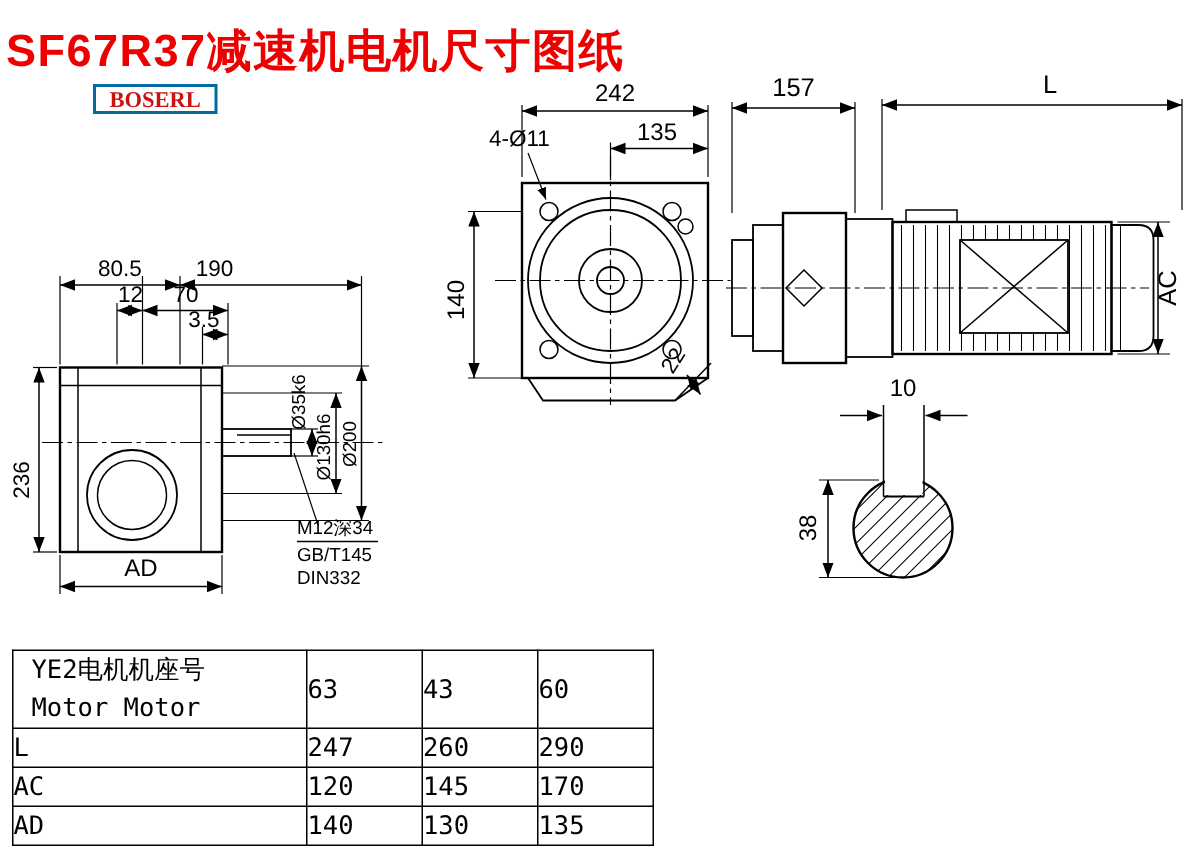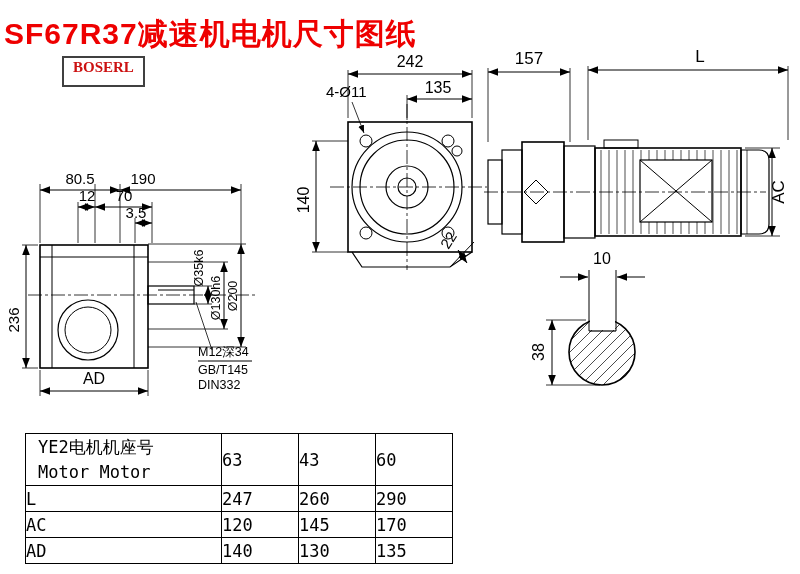--- a/index.html
+++ b/index.html
@@ -8,40 +8,40 @@
     width:800px; height:574px; position:relative; overflow:hidden;
     font-family:"Liberation Sans", sans-serif; color:#000;
   }
   .title {
     position:absolute; left:4px; top:0px;
     font-size:30px; font-weight:bold; color:#ee0000;
     letter-spacing:1px; white-space:nowrap;margin-top:14px;
   }
   .logo {
     position:absolute; left:62px; top:56px;
-    border:2px solid #404040; background:#fff;
-    padding:0 9px; height:31px; line-height:19px;
+    border:2px solid #0369a1; background:#fff;
+    padding:0 9px; height:20px; line-height:19px;
     font-family:"Liberation Serif", serif;
     font-weight:bold; font-size:15px; color:#cc1111;
   }
   svg.draw { position:absolute; left:0; top:0; }
   svg text { font-family:"Liberation Sans", sans-serif; fill:#000; }
   .t15 { font-size:15px; }
   .t16 { font-size:16px; }
   .t17 { font-size:17px; }
   .t12 { font-size:12.5px; }
   .oln  { fill:none; stroke:#000; stroke-width:1.6; }
   .mln  { fill:none; stroke:#000; stroke-width:1.2; }
   .ln   { fill:none; stroke:#000; stroke-width:1; }
   .thin { fill:none; stroke:#000; stroke-width:0.7; }
   .cl   { fill:none; stroke:#000; stroke-width:0.8; stroke-dasharray:14 3 3 3; }
   .dim  { fill:none; stroke:#000; stroke-width:1; }
   .ext  { fill:none; stroke:#000; stroke-width:0.8; }
   .dim-table {
-    position:absolute; left:25px; top:433px;
+    position:absolute; left:8px; top:433px;
     border-collapse:collapse;
     font-family:"DejaVu Sans Mono", monospace;
     font-size:17px; table-layout:fixed;
   }
   .dim-table td { border:1px solid #000; vertical-align:middle; }
   .dim-table .c1 { width:196px; }
   .dim-table .cv { width:77px; }
   .dim-table .hrow td { height:52px; }
   .dim-table .vrow td { height:26px; }
   .dim-table .hc { text-align:left; padding-left:12px; line-height:25px; }

